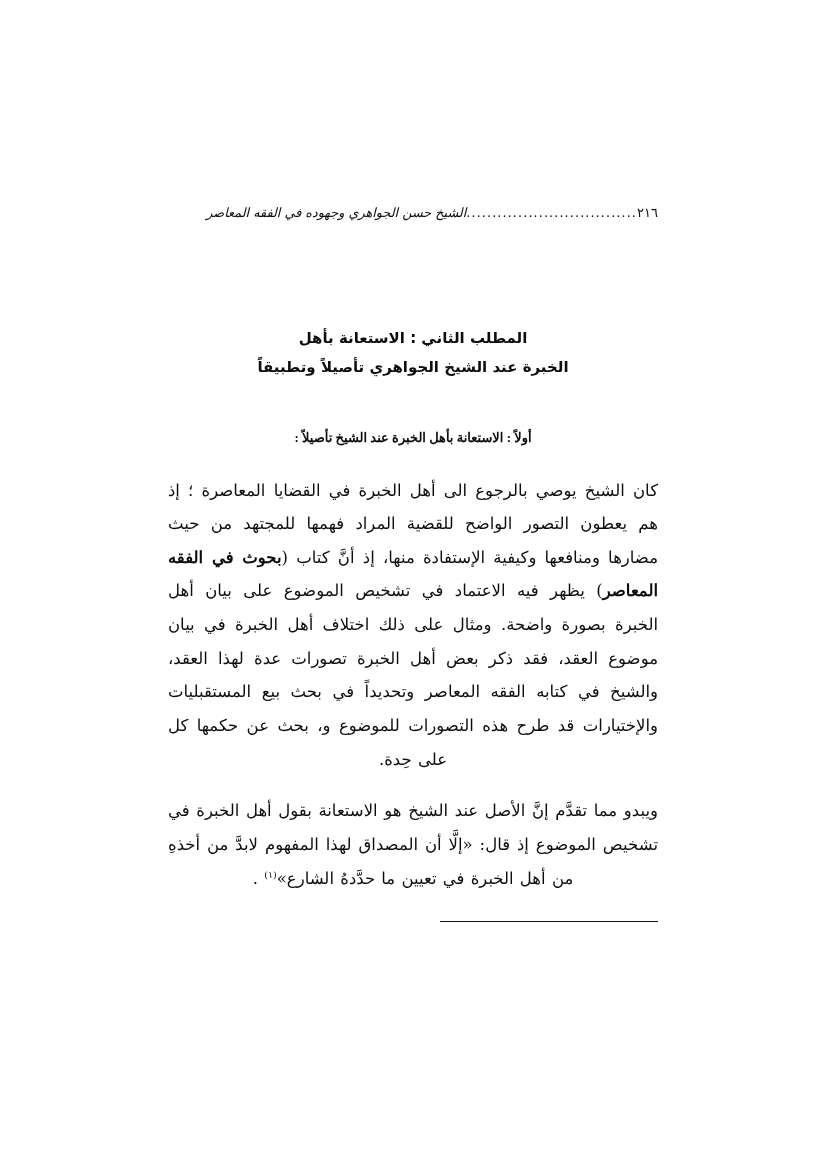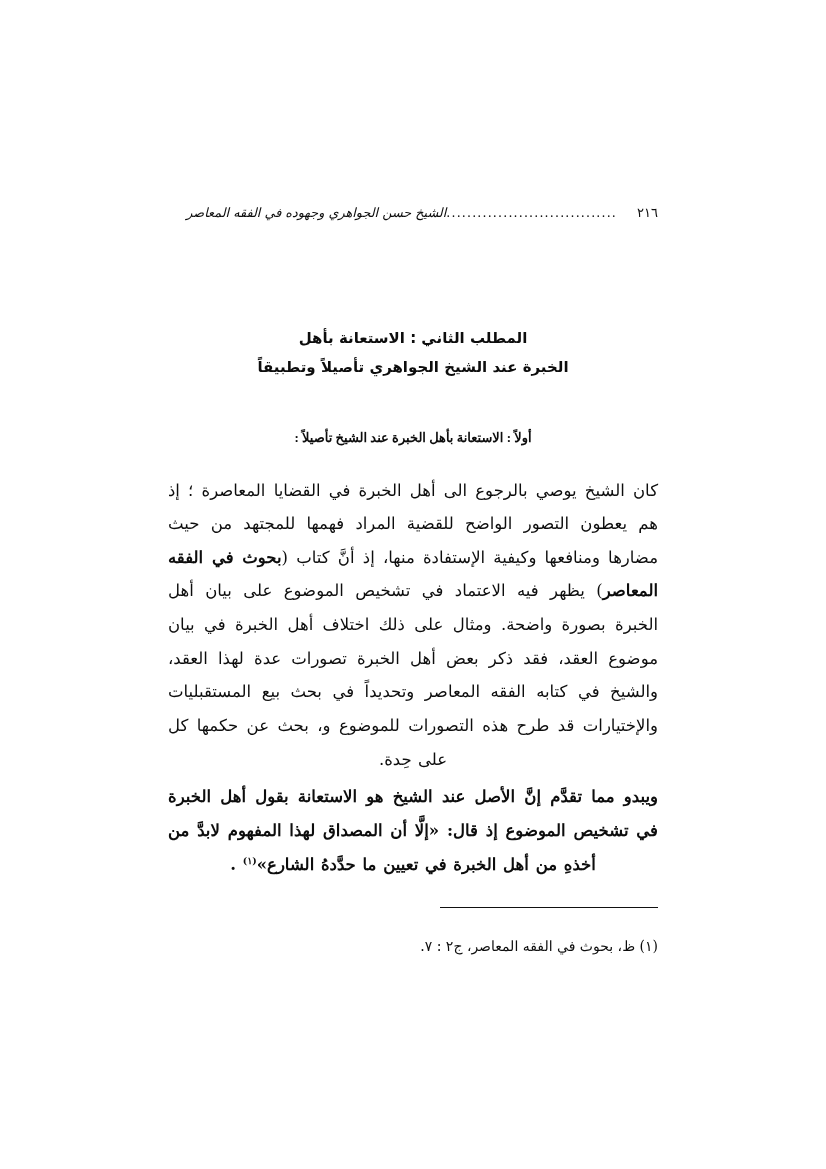--- a/index.html
+++ b/index.html
@@ -38,21 +38,21 @@
     justify-content: flex-start;
     direction: rtl;
     font-style: italic;
     font-size: 12.5px;
     letter-spacing: 0px;
     white-space: nowrap;
   }
   .header-page-no {
     font-style: normal;
     font-size: 13px;
-    margin-left: 20px;
+    margin-left: 0;
     direction: rtl;
   }
   .header-dots {
     font-style: normal;
     letter-spacing: 1.2px;
     font-size: 12.5px;
   }
   .header-title {
     font-style: italic;
     font-size: 12.8px;
@@ -81,21 +81,21 @@
   
   p.body {
     margin: 0;
     text-align: justify;
     text-align-last: center;
     font-size: 16.5px;
     line-height: 2.04;
     word-spacing: 1px;
   }
   p.para-1 { margin-top: 28px; }
-  p.para-2 { margin-top: 4px; font-weight: bold; }
+  p.para-2 { margin-top: 18px; }
   p.body b { font-weight: bold; }
 
   
   .footnote-rule {
     margin-top: 26px;
     margin-right: 0;
     width: 218px;
     height: 1px;
     background: #111;
     border: 0;
@@ -128,16 +128,15 @@
     </div>
 
     <div class="sub-heading">أولاً : الاستعانة بأهل الخبرة عند الشيخ تأصيلاً :</div>
 
     <p class="body para-1"><span>كان الشيخ يوصي بالرجوع الى أهل الخبرة في القضايا المعاصرة ؛ إذ هم يعطون التصور الواضح للقضية المراد فهمها للمجتهد من حيث مضارها ومنافعها وكيفية الإستفادة منها، إذ أنَّ كتاب (</span><b>بحوث في الفقه المعاصر</b><span>) يظهر فيه الاعتماد في تشخيص الموضوع على بيان أهل الخبرة بصورة واضحة. ومثال على ذلك اختلاف أهل الخبرة في بيان موضوع العقد، فقد ذكر بعض أهل الخبرة تصورات عدة لهذا العقد، والشيخ في كتابه الفقه المعاصر وتحديداً في بحث بيع المستقبليات والإختيارات قد طرح هذه التصورات للموضوع و، بحث عن حكمها كل على حِدة.</span></p>
 
     <p class="body para-2"><span>ويبدو مما تقدَّم إنَّ الأصل عند الشيخ هو الاستعانة بقول أهل الخبرة في تشخيص الموضوع إذ قال: «إلَّا أن المصداق لهذا المفهوم لابدَّ من أخذهِ من أهل الخبرة في تعيين ما حدَّدهُ الشارع»</span><sup>(١)</sup><span> .</span></p>
 
     <hr class="footnote-rule">
 
-    <div class="footnote">(١) ظ، بحوث في الفقه المعاصر، ج٢ : ٧.</div>
 
   </div>
 </div>
 
 </body></html>

